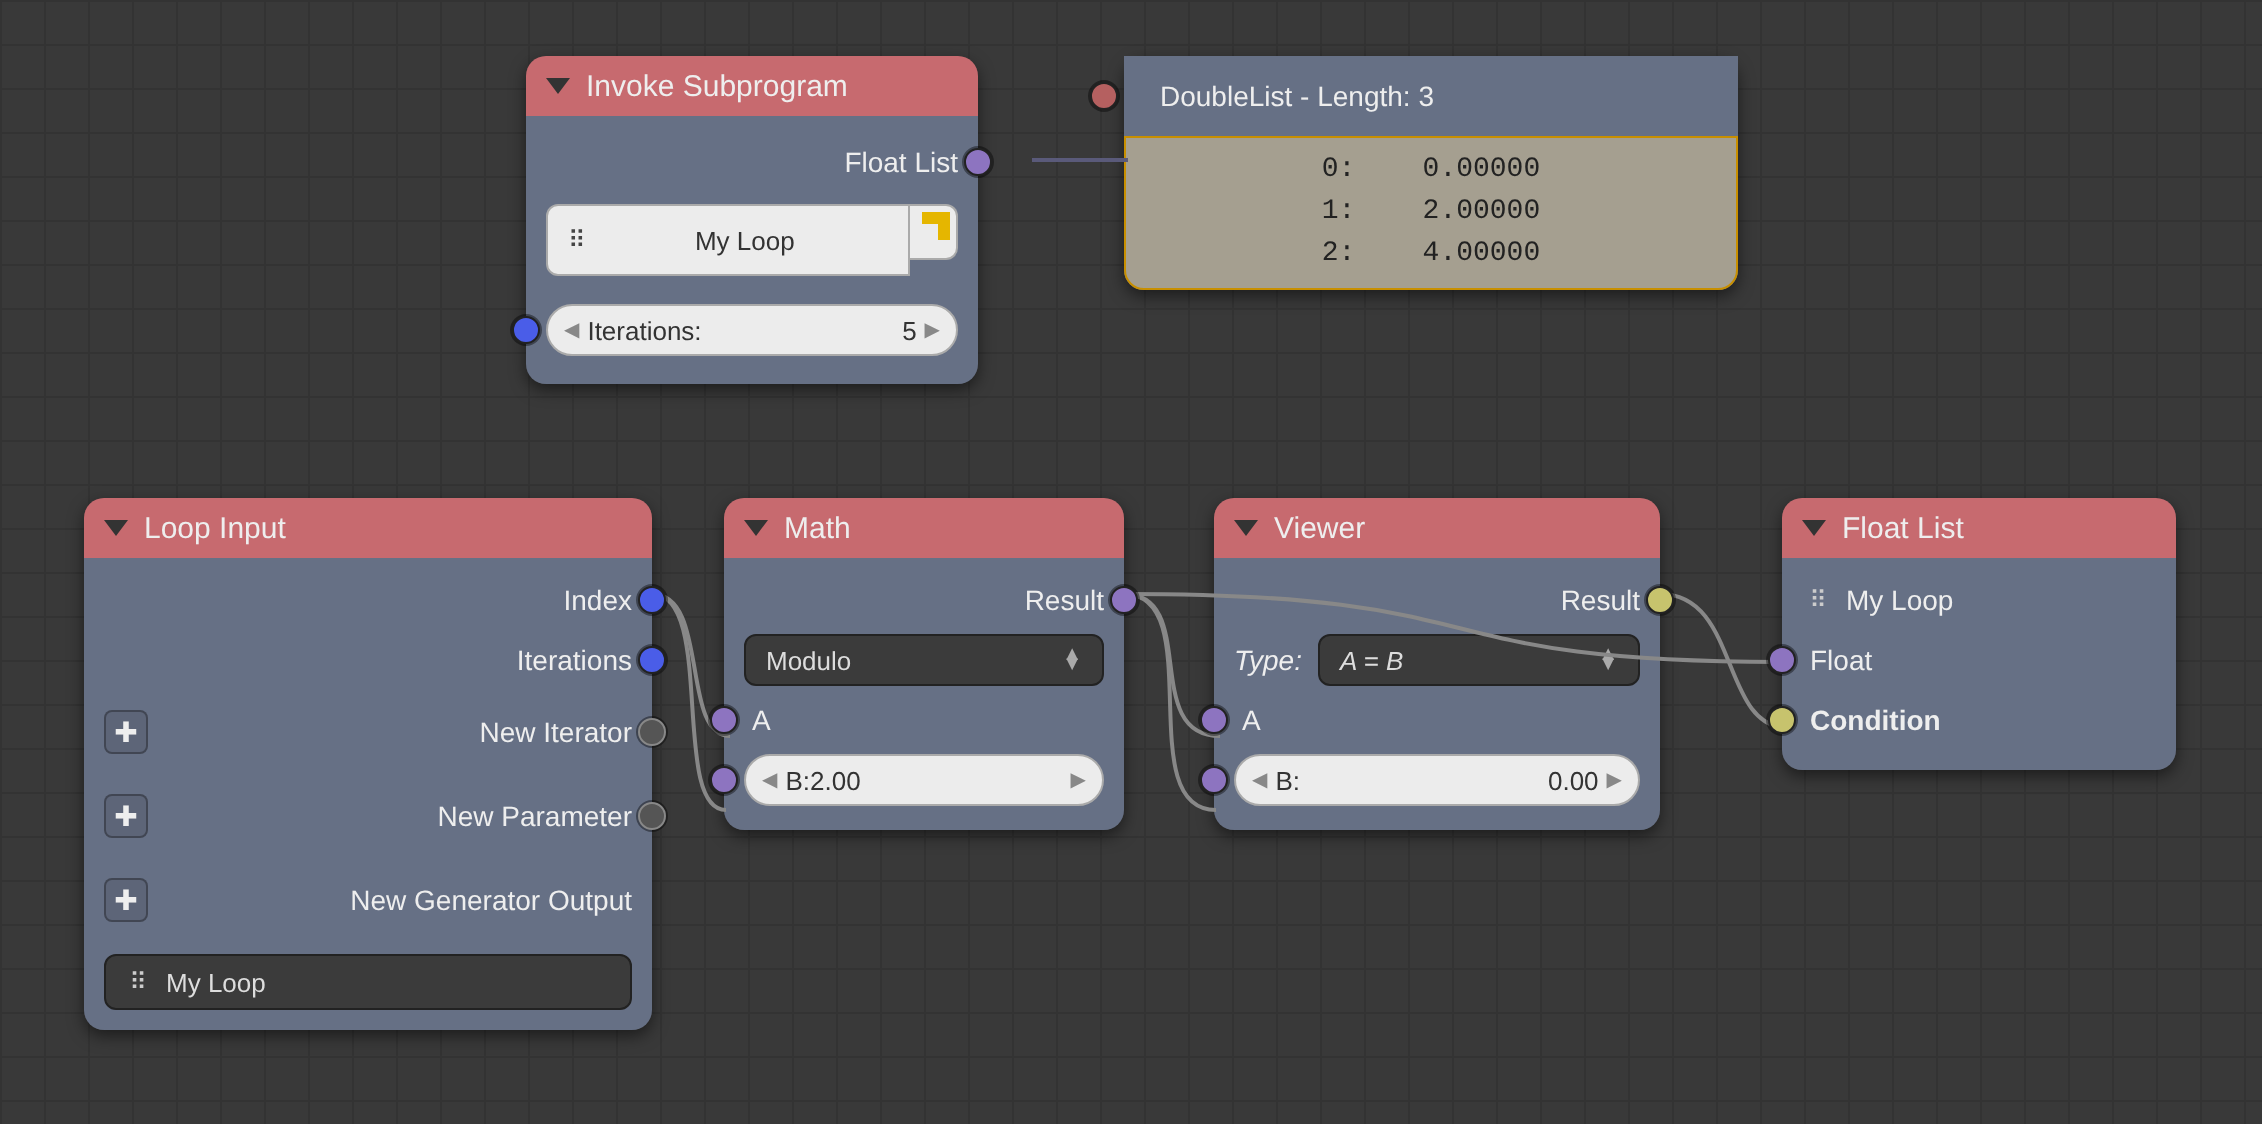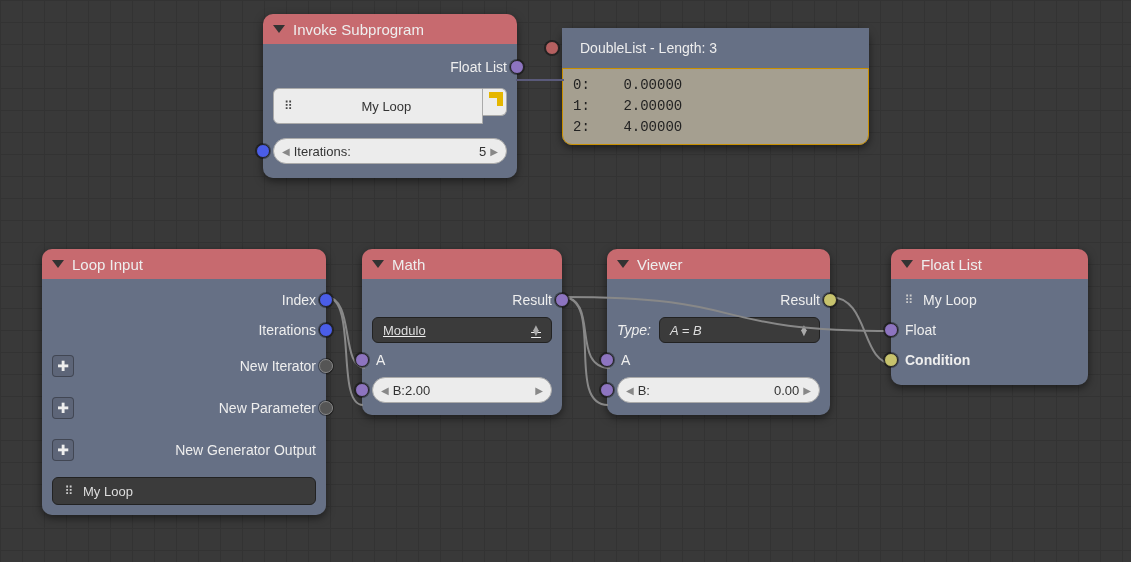--- a/index.html
+++ b/index.html
@@ -198,21 +198,21 @@
 
   <path d="M 562 297 C 600 297, 570 368, 610 368" stroke="#888" stroke-width="2" fill="none"></path>
 
   <path d="M 562 297 C 605 297, 565 405, 608 405" stroke="#888" stroke-width="2" fill="none"></path>
 
   <path d="M 562 297 C 760 297, 700 331, 894 331" stroke="#888" stroke-width="2" fill="none"></path>
 
   <path d="M 830 297 C 870 297, 860 364, 894 364" stroke="#888" stroke-width="2" fill="none"></path>
 </svg>
 
-<div class="node" style="left:263px;top:14px;width:254px;">
+<div class="node" style="left:263px;top:28px;width:226px;">
   <div class="header">
     <span class="tri"></span>
     <span class="title">Invoke Subprogram</span>
   </div>
   <div class="body">
     <div class="row right" style="height:34px;">
       <span class="label">Float List</span>
       <span class="socket out s-purple"></span>
     </div>
     <div class="invoke-row">
@@ -233,21 +233,21 @@
     </div>
   </div>
 </div>
 
 <div class="node" style="left:562px;top:28px;width:307px;">
   <div class="body" style="padding:0;">
     <div class="row" style="height:40px;padding:0 12px;">
       <span class="socket in s-red"></span>
       <span class="label" style="padding-left:6px;">DoubleList - Length: 3</span>
     </div>
-    <div class="output-box" style="border-radius:0 0 10px 10px;">0:    0.00000
+    <div class="output-box" style="border-radius:0 0 10px 10px;text-align:center;">0:    0.00000
 1:    2.00000
 2:    4.00000</div>
   </div>
 </div>
 
 <div class="node" style="left:42px;top:249px;width:284px;">
   <div class="header">
     <span class="tri"></span>
     <span class="title">Loop Input</span>
   </div>
@@ -284,21 +284,21 @@
 <div class="node" style="left:362px;top:249px;width:200px;">
   <div class="header">
     <span class="tri"></span>
     <span class="title">Math</span>
   </div>
   <div class="body">
     <div class="row right">
       <span class="label">Result</span>
       <span class="socket out s-purple"></span>
     </div>
-    <div class="row" style="gap:6px;text-decoration:underline;">
+    <div class="row" style="gap:6px;">
       <div class="dropdown">
         <span>Modulo</span>
         <span class="chev">▲<br>▼</span>
       </div>
     </div>
     <div class="row">
       <span class="socket in s-purple"></span>
       <span class="label" style="padding-left:4px;">A</span>
     </div>
     <div class="row">

